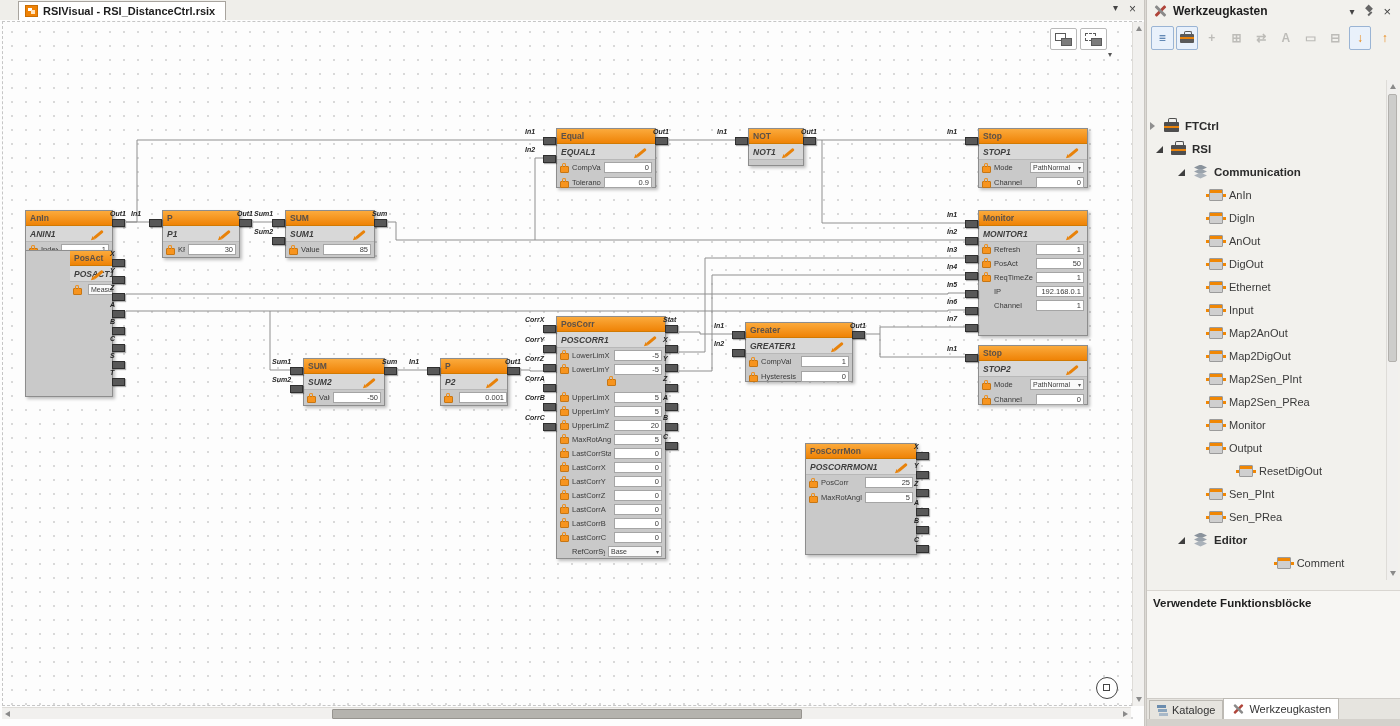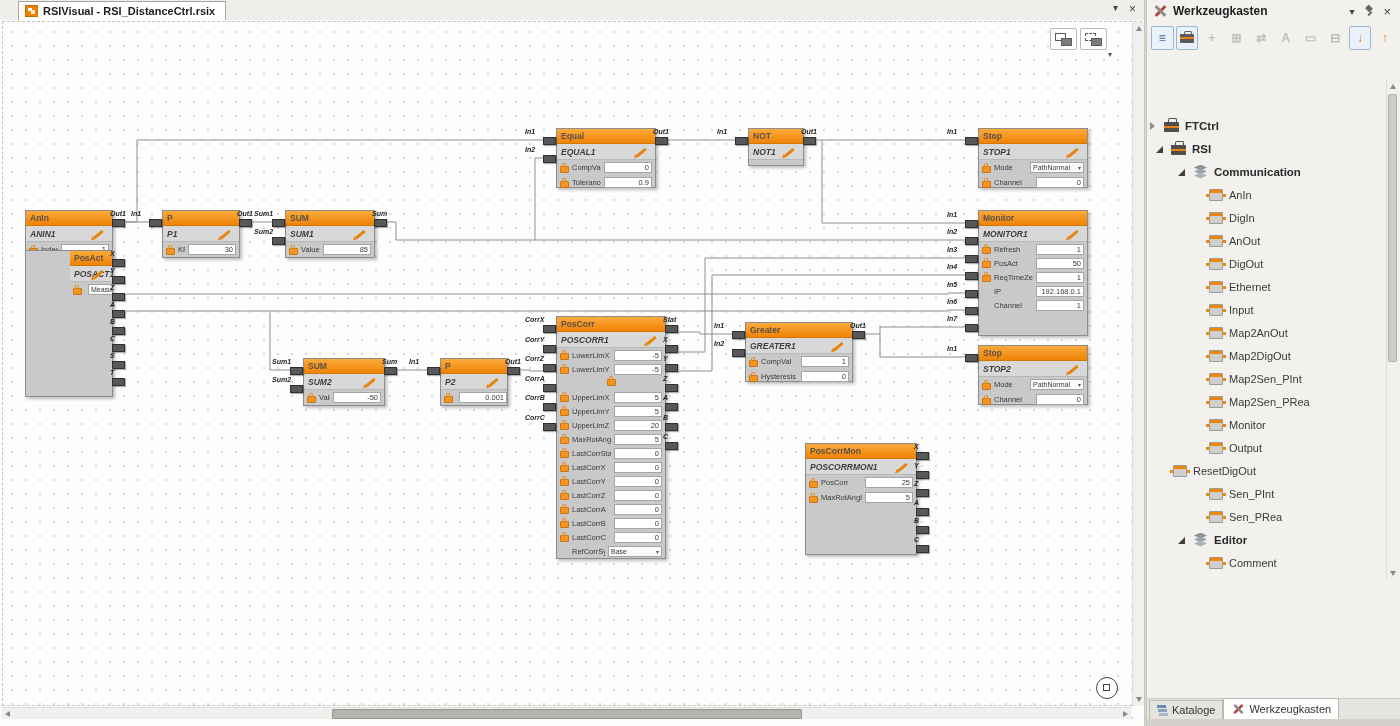--- a/index.html
+++ b/index.html
@@ -863,51 +863,54 @@
           <span class="tree-label">Map2Sen_PRea</span>
         </div>
         <div class="tree-row" style="padding-left: 62px;">
           <span class="ic-block"></span>
           <span class="tree-label">Monitor</span>
         </div>
         <div class="tree-row" style="padding-left: 62px;">
           <span class="ic-block"></span>
           <span class="tree-label">Output</span>
         </div>
-        <div class="tree-row" style="padding-left: 26px;">
+        <div class="tree-row" style="padding-left: 92px;">
           <span class="ic-block"></span>
           <span class="tree-label">ResetDigOut</span>
         </div>
         <div class="tree-row" style="padding-left: 62px;">
           <span class="ic-block"></span>
           <span class="tree-label">Sen_PInt</span>
         </div>
         <div class="tree-row" style="padding-left: 62px;">
           <span class="ic-block"></span>
           <span class="tree-label">Sen_PRea</span>
         </div>
         <div class="tree-row" style="padding-left: 30px;">
           <span class="tri exp"></span>
           <span class="ic-layers">
             <i></i>
             <i></i>
             <i></i>
           </span>
           <span class="tree-label b">Editor</span>
         </div>
-        <div class="tree-row" style="padding-left: 62px;">
+        <div class="tree-row" style="padding-left: 89px; justify-content: center;">
           <span class="ic-block"></span>
           <span class="tree-label">Comment</span>
         </div>
         <div class="tree-row" style="padding-left: 62px;">
           <span class="ic-block"></span>
           <span class="tree-label"></span>
         </div>
       </div>
 
+    <div class="used-sec">
+      <div class="used-title">Verwendete Funktionsblöcke</div>
+    </div>
 
     <div class="pnl-tabs">
       <div class="pnl-tab">
         <span class="ic-catalog"></span>
         <span>Kataloge</span>
       </div>
       <div class="pnl-tab active">
         <span class="ic-tools" style="transform:scale(.85)"></span>
         <span>Werkzeugkasten</span>
       </div>

